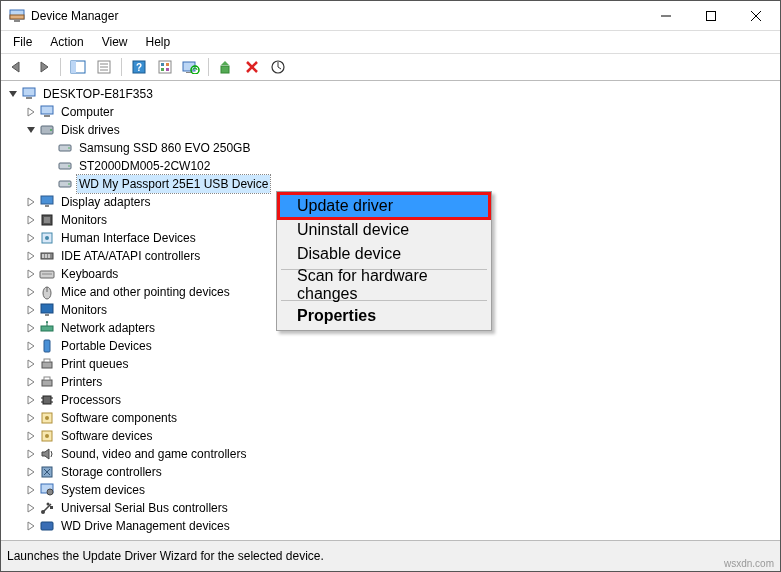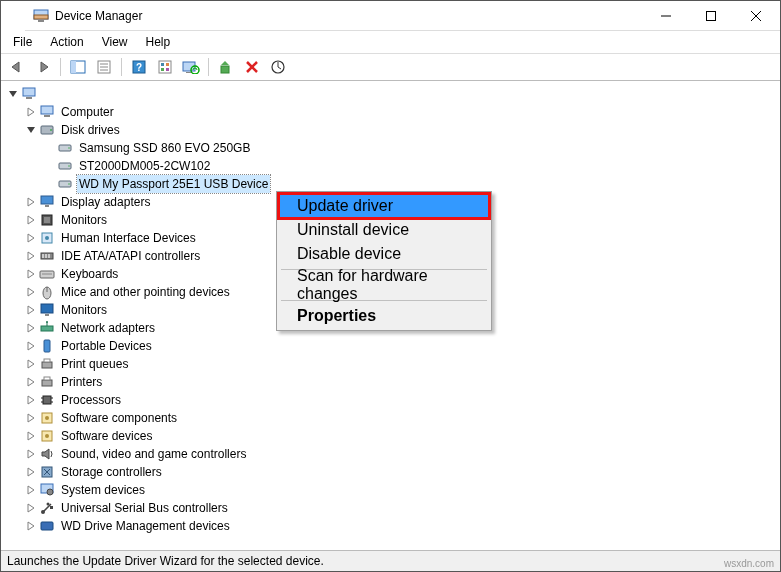--- a/index.html
+++ b/index.html
@@ -16,21 +16,20 @@
   flex-direction: column;
   overflow: hidden;
   position: relative;
 }
 .titlebar {
   height: 30px;
   display: flex;
   align-items: center;
   padding: 0 2px 0 8px;
   border-bottom: 1px solid #ddd;
-  margin-left: 24px;
 }
 .titlebar .icon { margin-right: 6px; display:flex; }
 .titlebar .title { flex: 1; font-size: 12px; }
 .titlebar .winbtns { display: flex; }
 .titlebar .winbtn {
   width: 45px; height: 29px; display:flex; align-items:center; justify-content:center;
 }
 .menubar {
   height: 22px;
   display: flex;
@@ -64,21 +63,21 @@
   white-space: nowrap;
 }
 .indent { display:inline-block; }
 .twisty {
   width:16px; height:16px; display:inline-flex; align-items:center; justify-content:center; color:#555;
 }
 .nicon { width:16px; height:16px; display:inline-flex; align-items:center; justify-content:center; margin-right:4px; }
 .nlabel { padding: 0 2px; }
 .selected-light .nlabel { background:#cce8ff; color:#000; outline:1px dotted #888; }
 .statusbar {
-  height: 21px;
+  height: 31px;
   border-top: 1px solid #bbb;
   display:flex; align-items:center;
   padding: 0 6px;
   background:#f0f0f0;
   font-size:12px;
   justify-content: space-between;
 }
 .context-menu {
   position: absolute;
   left: 275px; top: 190px;
@@ -217,20 +216,21 @@
         <svg width="10" height="10">
           <path d="M1 2 L9 2 L5 8 Z" fill="#404040"></path>
         </svg>
       </span>
   <span class="nicon">
         <svg width="16" height="16">
           <rect x="2" y="2" width="12" height="8" fill="#bcd6f5" stroke="#3a6eb5"></rect>
           <rect x="5" y="11" width="6" height="2" fill="#888"></rect>
         </svg>
       </span>
+  <span class="nlabel">DESKTOP-E81F353</span>
 </div>
     <div class="node">
     <span class="indent" style="width:18px"></span>
     <span class="twisty">
         <svg width="10" height="10">
           <path d="M2 1 L8 5 L2 9 Z" fill="none" stroke="#808080"></path>
         </svg>
       </span>
     <span class="nicon">
         <svg width="16" height="16">

